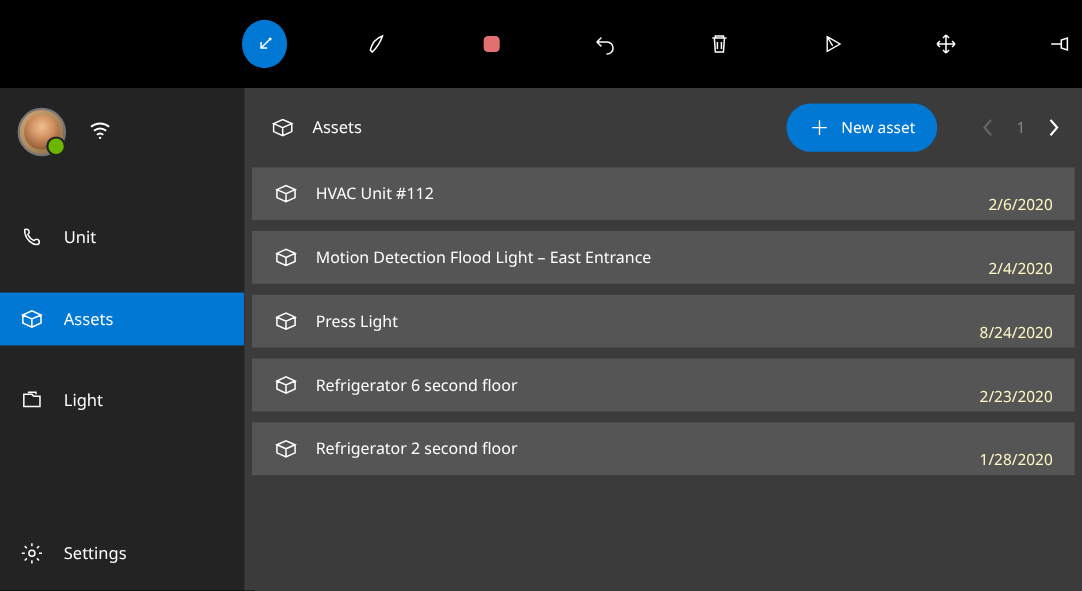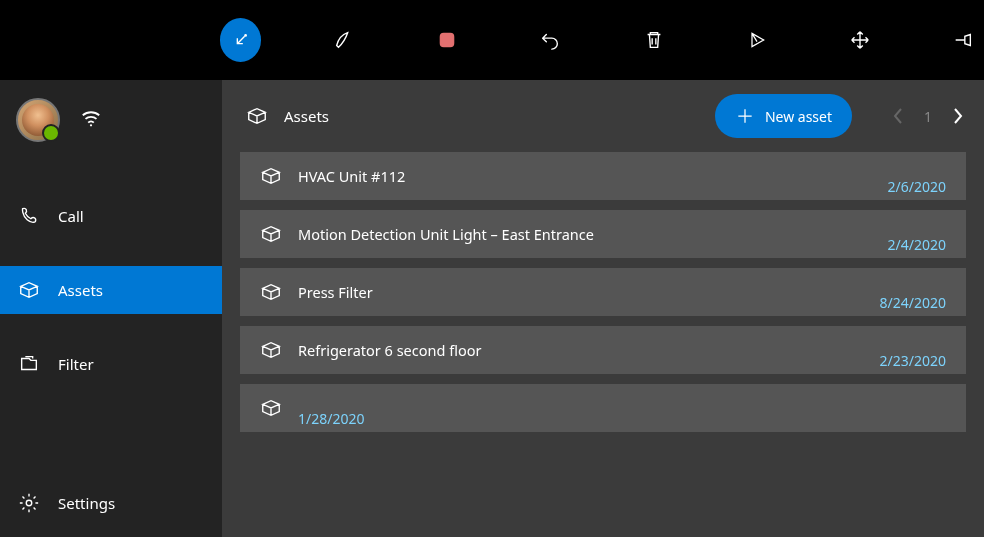--- a/index.html
+++ b/index.html
@@ -39,25 +39,25 @@
   
   .new-btn { background: #0078d4; height: 44px; display: flex; align-items: center; gap: 10px; padding: 0 20px; cursor: pointer; font-size: 14px; border-radius: 22px; }
   .new-btn svg { width: 20px; height: 20px; stroke: #fff; stroke-width: 1.5; }
   
   .pager { display: flex; align-items: center; margin-left: 18px; gap: 0; }
   .chev { width: 26px; height: 44px; display: flex; align-items: center; justify-content: center; cursor: pointer; }
   .chev svg { width: 12px; height: 18px; stroke: #fff; fill: none; stroke-width: 2; }
   .chev.disabled svg { stroke: #666; }
   .page-num { width: 32px; text-align: center; font-size: 14px; color: #888; }
   
-  .list { flex: 1; padding: 0 18px; display: flex; flex-direction: column; gap: 10px; overflow-y: auto; }
+  .list { flex: 1; padding: 0 7px; display: flex; flex-direction: column; gap: 10px; overflow-y: auto; }
   .list-row { background: #555555; height: 48px; display: flex; align-items: center; padding: 0 20px; gap: 16px; cursor: pointer; }
   .list-row svg { width: 22px; height: 22px; stroke: #fff; fill: none; stroke-width: 1.5; flex-shrink: 0; }
   .row-name { flex: 1; font-size: 14.5px; }
-  .row-date { font-size: 14px; color: #7dd3fc; margin-top: 20px; }
+  .row-date { font-size: 14px; color: #fef9c3; margin-top: 20px; }
   
   .search-bar { height: 56px; margin: 16px 18px 10px 18px; background: #7a7a7a; display: flex; align-items: center; padding: 0 14px 0 18px; }
   .search-input { flex: 1; background: transparent; border: none; outline: none; color: #262626; font-size: 18px; font-family: inherit; }
   .search-input::placeholder { color: #333; }
   .search-ctrl { width: 34px; height: 34px; display: flex; align-items: center; justify-content: center; cursor: pointer; }
   .search-ctrl svg { stroke: #262626; fill: none; stroke-width: 2; }
 </style>
 </head>
 <body>
 
@@ -118,33 +118,33 @@
             <circle cx="12" cy="20" r="1.2" fill="#fff" stroke="none"></circle>
           </svg>
       </div>
     </div>
 
     <div class="nav">
       <div class="nav-item">
         <svg viewBox="0 0 24 24">
             <path d="M5 4 C5 4 8 3 9 5 C10 7 8 9 8 9 C8 9 10 13 14 15 C14 15 16 13 18 14 C20 15 19 18 19 18 C19 18 16 21 10 16 C4 11 5 4 5 4 Z"></path>
           </svg>
-        <span>Call</span>
+        <span>Unit</span>
       </div>
       <div class="nav-item active">
         <svg viewBox="0 0 24 24">
             <path d="M3 8 L12 4 L21 8 L12 12 Z M3 8 V16 L12 20 L21 16 V8 M12 12 V20"></path>
           </svg>
         <span>Assets</span>
       </div>
       <div class="nav-item">
         <svg viewBox="0 0 24 24">
             <path d="M4 6 H12 L14 8 H20 V18 H4 Z M8 4 H16 V6"></path>
           </svg>
-        <span>Filter</span>
+        <span>Light</span>
       </div>
     </div>
 
     <div class="nav-spacer"></div>
 
     <div class="nav-item nav-bottom">
       <svg viewBox="0 0 24 24">
           <circle cx="12" cy="12" r="3"></circle>
           <path d="M12 2 V5 M12 19 V22 M4.9 4.9 L7 7 M17 17 L19.1 19.1 M2 12 H5 M19 12 H22 M4.9 19.1 L7 17 M17 7 L19.1 4.9"></path>
         </svg>
@@ -187,40 +187,41 @@
         <svg viewBox="0 0 24 24">
             <path d="M3 8 L12 4 L21 8 L12 12 Z M3 8 V16 L12 20 L21 16 V8 M12 12 V20"></path>
           </svg>
         <span class="row-name">HVAC Unit #112</span>
         <span class="row-date">2/6/2020</span>
       </div>
       <div class="list-row">
         <svg viewBox="0 0 24 24">
             <path d="M3 8 L12 4 L21 8 L12 12 Z M3 8 V16 L12 20 L21 16 V8 M12 12 V20"></path>
           </svg>
-        <span class="row-name">Motion Detection Unit Light – East Entrance</span>
+        <span class="row-name">Motion Detection Flood Light – East Entrance</span>
         <span class="row-date">2/4/2020</span>
       </div>
       <div class="list-row">
         <svg viewBox="0 0 24 24">
             <path d="M3 8 L12 4 L21 8 L12 12 Z M3 8 V16 L12 20 L21 16 V8 M12 12 V20"></path>
           </svg>
-        <span class="row-name">Press Filter</span>
+        <span class="row-name">Press Light</span>
         <span class="row-date">8/24/2020</span>
       </div>
       <div class="list-row">
         <svg viewBox="0 0 24 24">
             <path d="M3 8 L12 4 L21 8 L12 12 Z M3 8 V16 L12 20 L21 16 V8 M12 12 V20"></path>
           </svg>
         <span class="row-name">Refrigerator 6 second floor</span>
         <span class="row-date">2/23/2020</span>
       </div>
       <div class="list-row">
         <svg viewBox="0 0 24 24">
             <path d="M3 8 L12 4 L21 8 L12 12 Z M3 8 V16 L12 20 L21 16 V8 M12 12 V20"></path>
           </svg>
+        <span class="row-name">Refrigerator 2 second floor</span>
         <span class="row-date">1/28/2020</span>
       </div>
     </div>
 
 
   </div>
 </div>
 
 </body></html>

